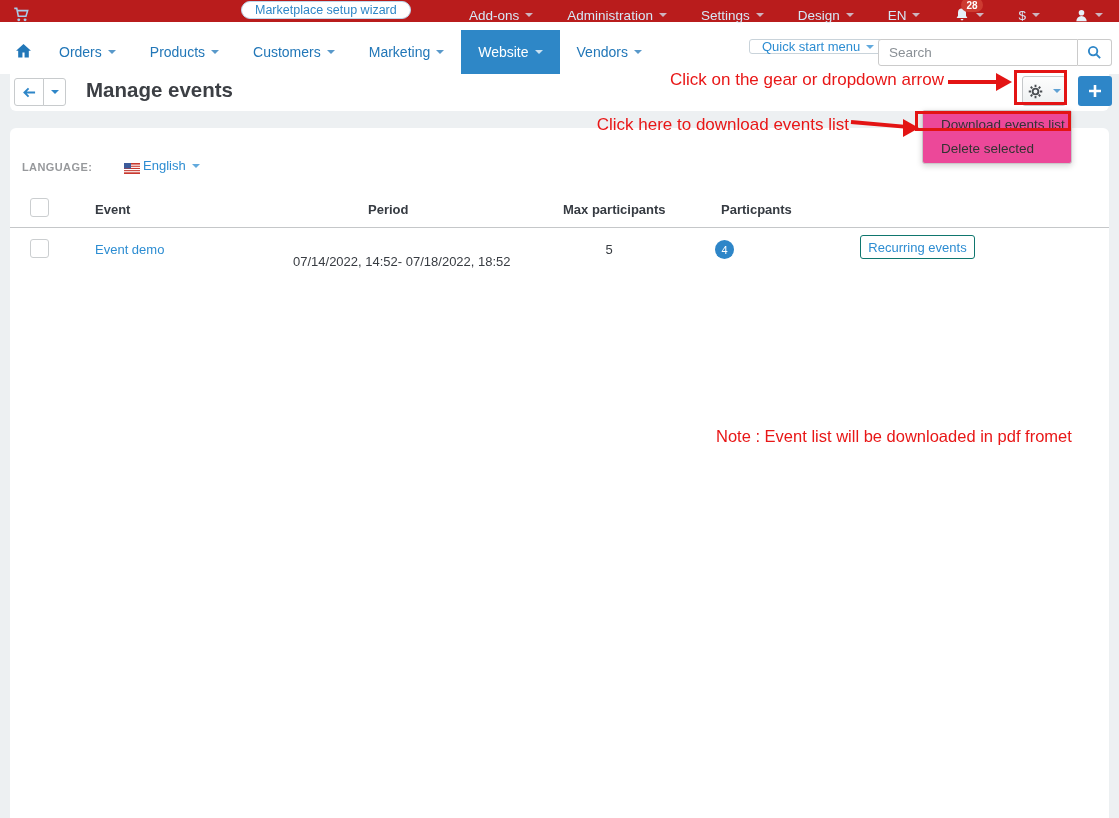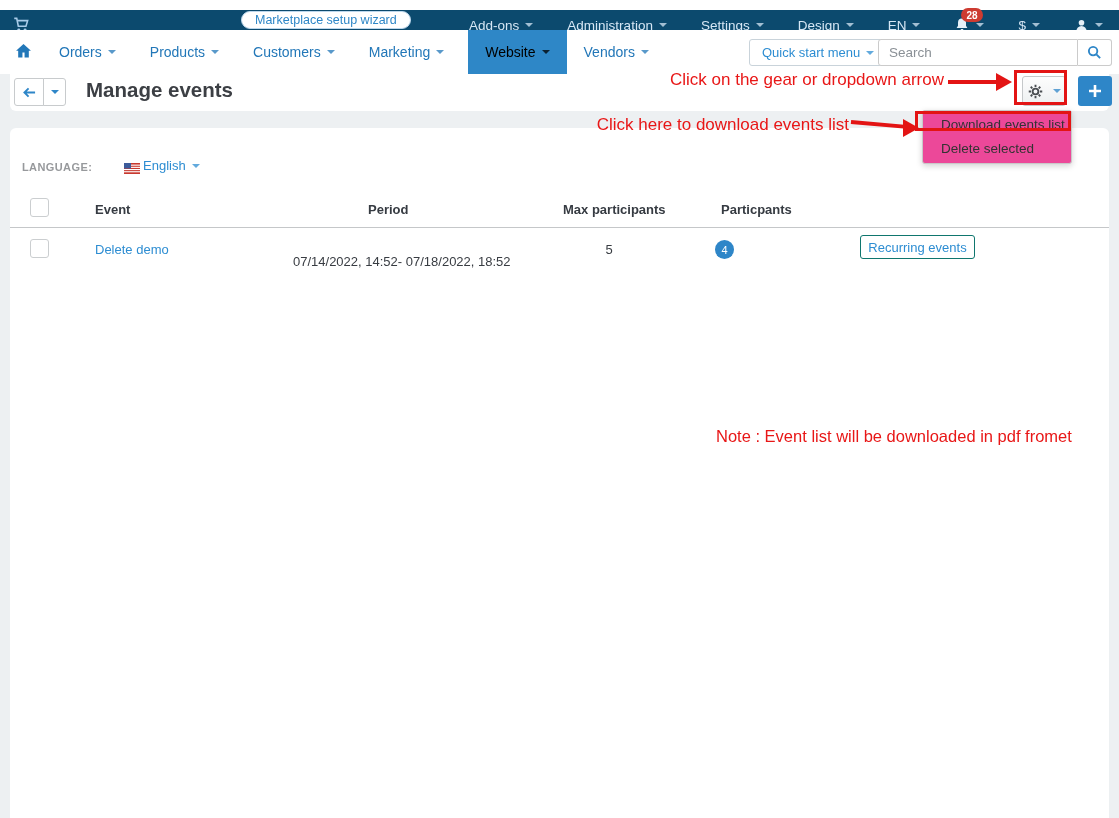--- a/index.html
+++ b/index.html
@@ -3,40 +3,40 @@
 <meta charset="utf-8">
 <style>
   * { margin:0; padding:0; box-sizing:border-box; }
   html,body { background:#fff; }
   body { font-family:"Liberation Sans", sans-serif; }
   #app { position:relative; width:1119px; height:818px; overflow:hidden; background:#fff; }
 
   .page-bg { position:absolute; left:0; top:74px; width:1119px; height:744px; background:#edf0f2; }
 
   
-  .topbar { position:absolute; left:0; top:10px; width:1119px; height:22px; background:#0c4a6e; z-index:3; }
+  .topbar { position:absolute; left:0; top:0; width:1119px; height:22px; background:#b91c1c; z-index:3; }
   .cart-btn { position:absolute; left:12px; top:5px; width:22px; height:20px; }
   .wizard-pill { position:absolute; left:241px; top:1px; height:18px; line-height:16px; padding:0 13px;
     background:#fff; border:1px solid #bcd7ec; border-radius:9px; color:#2e87c7; font-size:12.5px; }
   .topbar-menu { position:absolute; right:16px; top:0; height:30px; display:flex; align-items:center; gap:34px;
     color:#d6e7f5; font-size:13.5px; }
   .tb-item { display:flex; align-items:center; cursor:pointer; white-space:nowrap; }
   .caret { display:inline-block; width:0; height:0; border-left:4px solid transparent; border-right:4px solid transparent;
     border-top:4px solid currentColor; margin-left:6px; opacity:.75; }
   .bell-wrap { position:relative; display:flex; align-items:center;text-align:right; }
   .badge-count { position:absolute; top:-9px; left:7px; background:#cd3b31; color:#fff; font-size:10px; font-weight:bold;
     border-radius:8px; padding:1.5px 5px; line-height:11px; }
 
   
   .navbar { position:absolute; left:0; top:30px; width:1119px; height:44px; background:#fff; z-index:3; }
   .home-btn { position:absolute; left:15px; top:13px; }
   .nav-items { position:absolute; left:42px; top:0; height:44px; display:flex; }
   .nav-item { display:flex; align-items:center; padding:0 17px; font-size:14px; color:#2277b8; cursor:pointer; }
-  .nav-item.active { background:#2e87c7; color:#000000;margin-left:7px; }
-  .quick-start { position:absolute; left:749px; top:9px; height:27px; padding:0 12px; display:flex; align-items:center;
+  .nav-item.active { background:#2e87c7; color:#ffffff; }
+  .quick-start { position:absolute; left:749px; top:9px; height:15px; padding:0 12px; display:flex; align-items:center;
     background:#fff; border:1px solid #c9d3da; border-radius:3px; font-size:13px; color:#2d8dd2; }
   .search-wrap { position:absolute; left:878px; top:9px; height:27px; display:flex; }
   .search-input { width:200px; height:27px; border:1px solid #cbcbcb; border-radius:3px 0 0 3px; padding:0 10px;
     font-size:13.5px; color:#555; outline:none; font-family:"Liberation Sans",sans-serif; }
   .search-input::placeholder { color:#8a9096; }
   .search-btn { width:34px; height:27px; background:#fff; border:1px solid #cbcbcb; border-left:none;
     border-radius:0 3px 3px 0; display:flex; align-items:center; justify-content:center; cursor:pointer; }
 
   
   .header-card { position:absolute; left:10px; top:74px; width:1099px; height:37px; background:#fff;
@@ -250,21 +250,21 @@
     </span>
 
     <input type="checkbox" class="cb" style="left: 20px; top: 70px;">
     <span class="th" style="left:85px; top:74px;">Event</span>
     <span class="th" style="left:358px; top:74px;">Period</span>
     <span class="th" style="left:553px; top:74px;">Max participants</span>
     <span class="th" style="left:695px; top:74px;padding-left:16px;">Particpants</span>
     <div class="th-divider"></div>
 
     <input type="checkbox" class="cb" style="left: 20px; top: 111px;">
-    <span class="cell link" style="left:85px; top:114px;">Delete demo</span>
+    <span class="cell link" style="left:85px; top:114px;">Event demo</span>
     <span class="cell" style="left:283px; top:126px;">07/14/2022, 14:52- 07/18/2022, 18:52</span>
     <span class="num-cell">5</span>
     <span class="count-badge">4</span>
     <button class="tag-btn">Recurring events</button>
 
     <div class="ann-note">Note : Event list will be downloaded in pdf fromet</div>
   </div>
 
   <div class="ann" style="right:175px; top:70px;">Click on the gear or dropdown arrow</div>
   <div class="arrow-shaft shaft1"></div>

